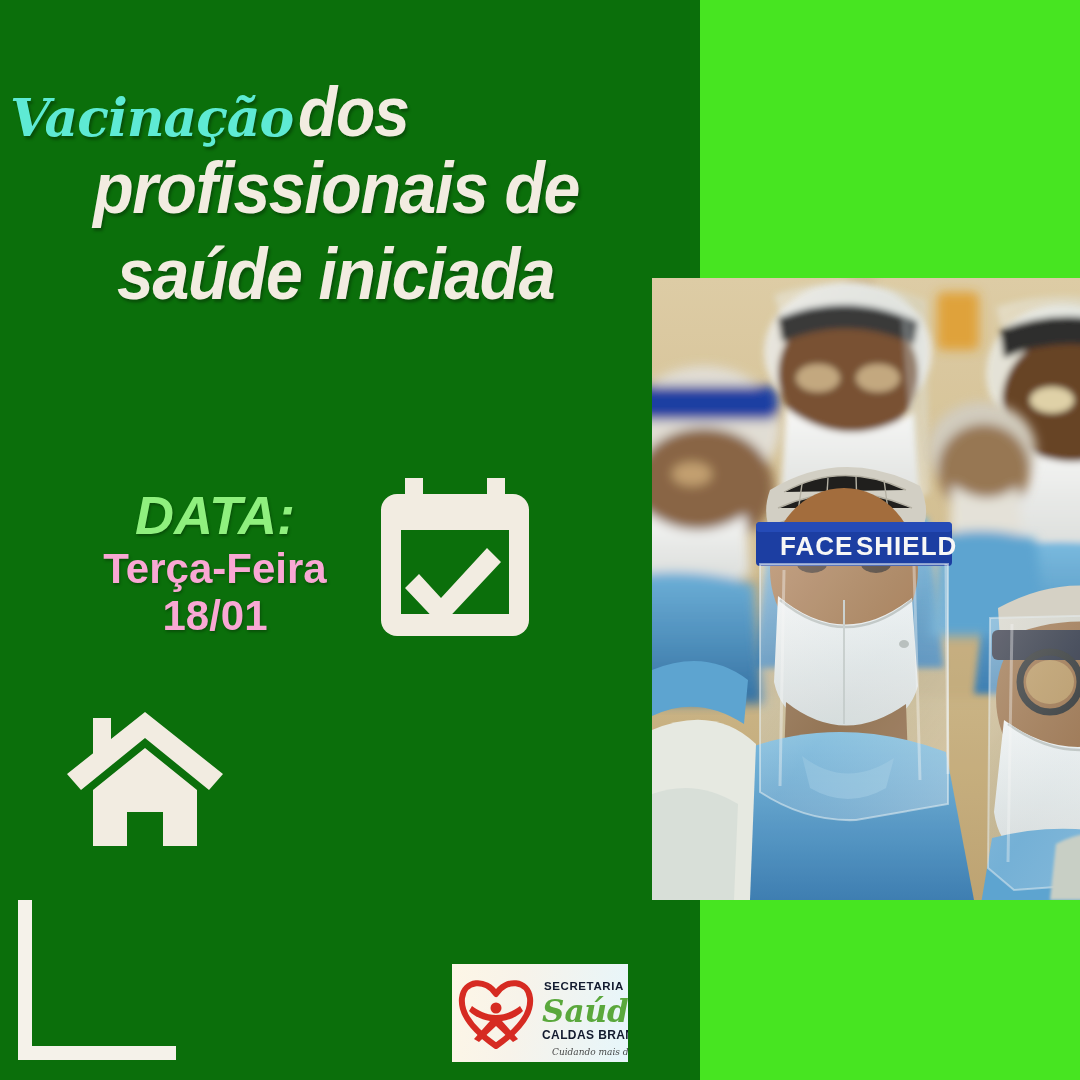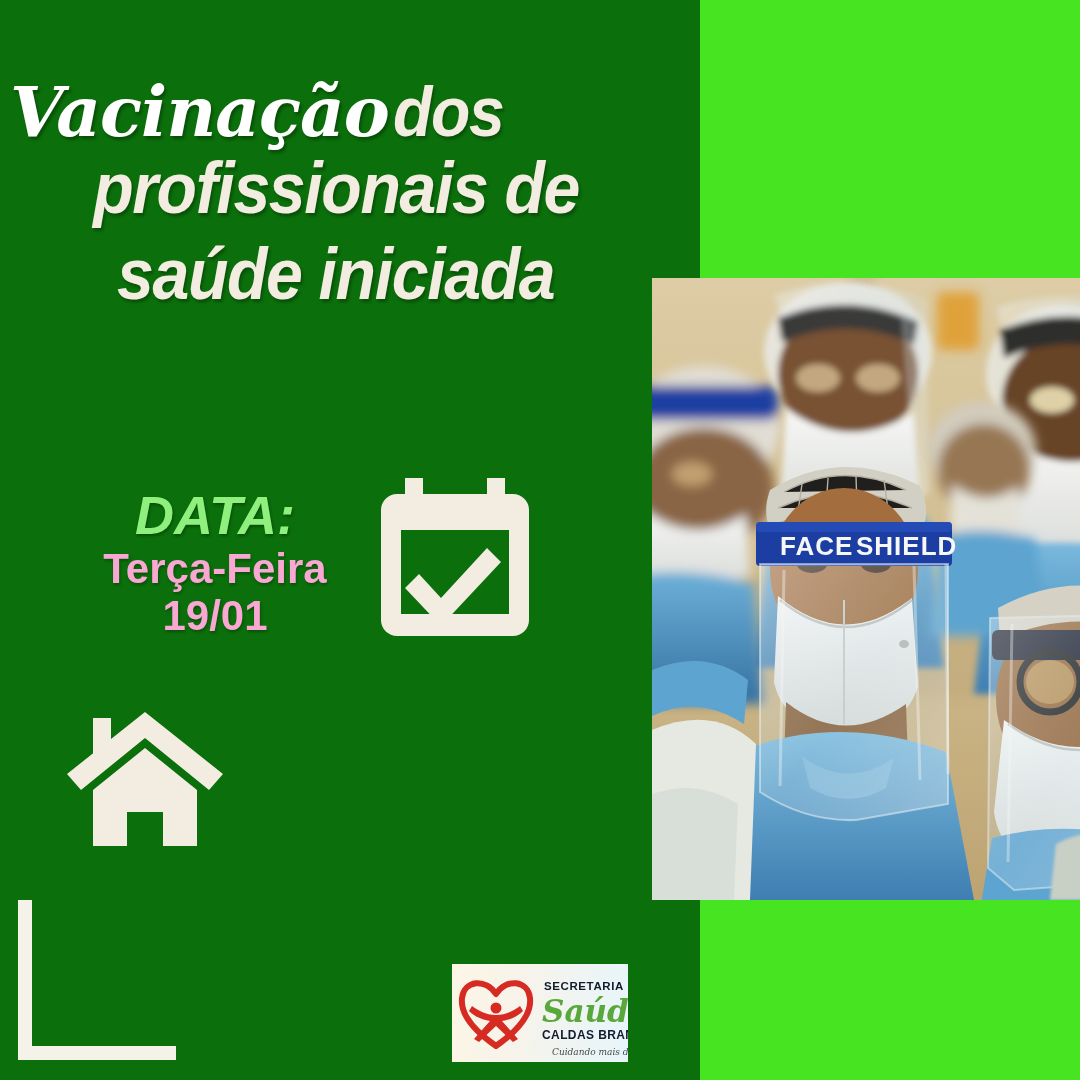--- a/index.html
+++ b/index.html
@@ -49,22 +49,22 @@
     line-height:0.99;
     white-space:nowrap;
   }
   .hl-line-1 { text-align:left; padding-left:4px; }
   .hl-line-2, .hl-line-3 { text-align:center; }
 
   .script-word {
     font-family:"DejaVu Serif", serif;
     font-style:italic;
     font-weight:700;
-    font-size:69px;
-    color:#ffffff;
+    font-size:52px;
+    color:#5eead4;
     letter-spacing:-1px;
     text-shadow:2px 3px 3px rgba(0,0,0,0.30);
     vertical-align:baseline;
   }
   .bold-word {
     font-family:"Liberation Sans", sans-serif;
     font-style:italic;
     font-weight:700;
     font-size:70px;
     color:#f2ece1;
@@ -328,21 +328,21 @@
     </div>
   </div>
 
   <div class="info">
 
     <div class="info-row">
       <div class="info-text">
         <div class="info-label">DATA:</div>
         <div class="info-value">
           <span class="v-line">Terça-Feira</span>
-          <span class="v-line">19/01</span>
+          <span class="v-line">18/01</span>
         </div>
       </div>
       <div class="info-icon">
         <svg width="152" height="168" viewBox="0 0 152 168" xmlns="http://www.w3.org/2000/svg" aria-hidden="true">
           <rect x="26" y="0" width="18" height="26" fill="#f2ece1"></rect>
           <rect x="108" y="0" width="18" height="26" fill="#f2ece1"></rect>
           <rect x="2" y="16" width="148" height="142" rx="16" fill="#f2ece1"></rect>
           <rect x="22" y="52" width="108" height="84" fill="#0b6f0b"></rect>
           <path d="M40 96 l22 24 l46 -50 l14 14 l-60 64 l-36 -38 z" fill="#f2ece1"></path>
         </svg>

